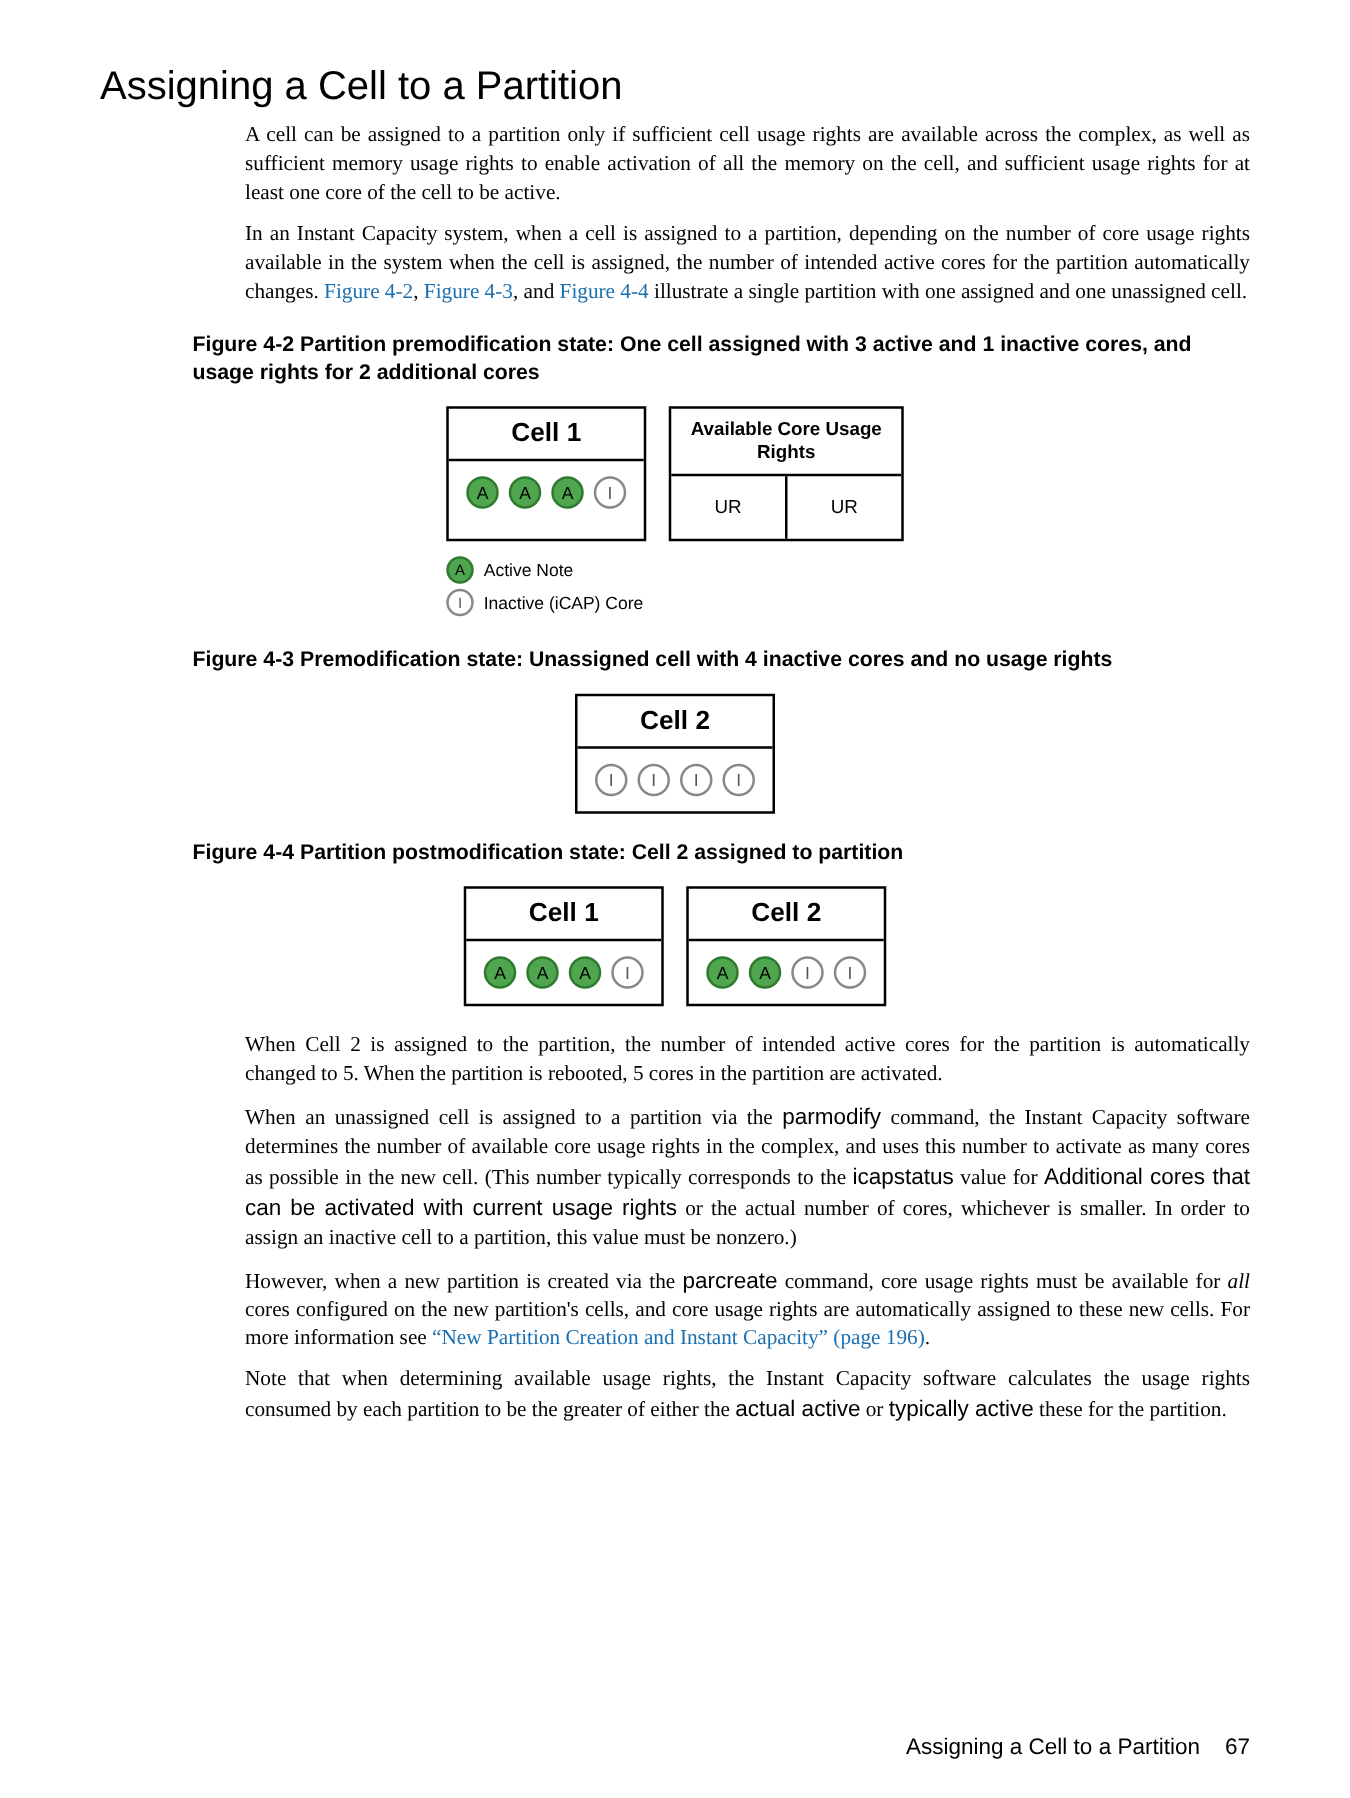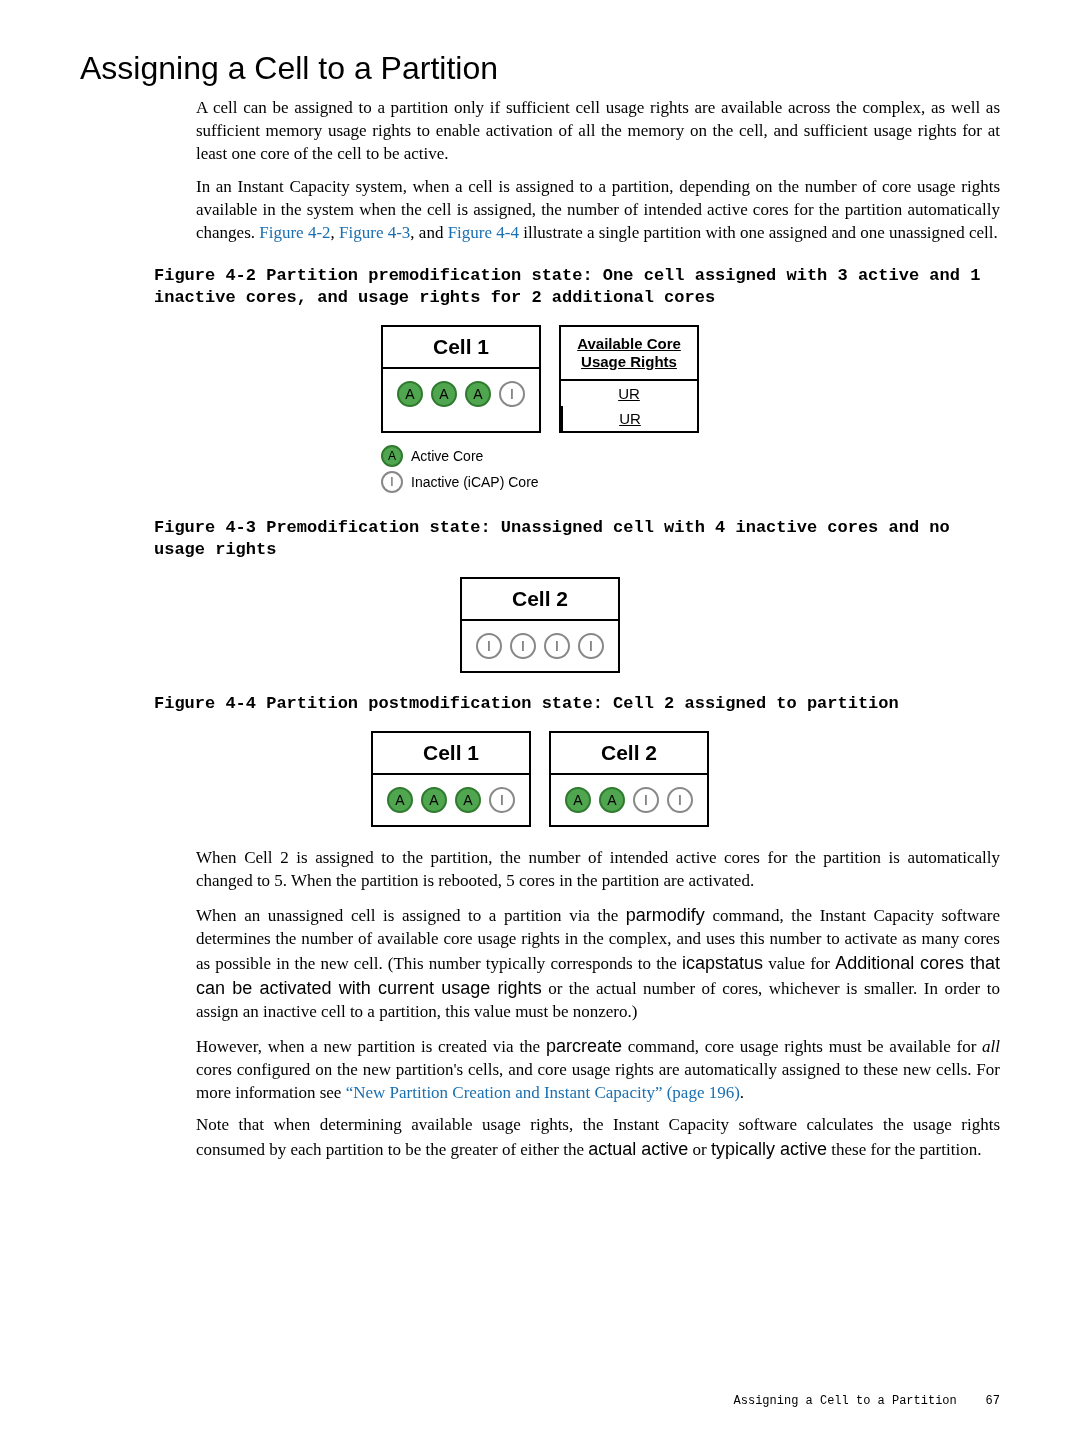--- a/index.html
+++ b/index.html
@@ -22,21 +22,21 @@
     font-size: 17px;
     line-height: 1.35;
     margin-left: 116px;
     margin-bottom: 10px;
     text-align: justify;
   }
   .body-text .mono { font-family: Liberation Sans, sans-serif; font-size: 18px; }
   .body-text .italic { font-style: italic; }
   .link { color: #1a6fb0; }
   .figure-caption {
-    font-family: Liberation Mono, monospace;
+    font-family: Liberation Sans, sans-serif;
     font-weight: 700;
     font-size: 17px;
     margin-left: 74px;
     margin-top: 20px;
     margin-bottom: 16px;
     line-height: 1.3;
   }
   .figure-block { text-align: center; margin-bottom: 10px; }
   .figure-inner { display: inline-block; text-align: left; }
   .cell-row { display: flex; gap: 18px; align-items: stretch; }
@@ -60,51 +60,50 @@
   }
   .core {
     width: 26px; height: 26px; border-radius: 50%;
     display: flex; align-items: center; justify-content: center;
     font-family: Arial, sans-serif; font-size: 14px;
   }
   .core.active { background: #4fa64f; border: 2px solid #2f7a2f; color: #000; }
   .core.inactive { background: #fff; border: 2px solid #888; color: #555; }
   .rights-box {
     border: 2.5px solid #000;
-    width: 140px;
-    text-decoration: underline;
+    width: 188px;
   }
   .rights-header {
     height: 54px;
     display: flex; align-items: center; justify-content: center;
     text-align: center;
     font-family: Arial, sans-serif; font-weight: 700; font-size: 15px;
     border-bottom: 2px solid #000;
     line-height: 1.2;
   }
-  .rights-row { display: flex; height: 50px; flex-direction: column; }
+  .rights-row { display: flex; height: 50px; }
   .rights-cell {
     flex: 1;
     display: flex; align-items: center; justify-content: center;
     font-family: Arial, sans-serif; font-size: 15px;
   }
   .rights-cell + .rights-cell { border-left: 2px solid #000; }
   .legend {
     margin-top: 12px;
     font-family: Arial, sans-serif;
     font-size: 14px;
   }
   .legend-row { display: flex; align-items: center; gap: 8px; margin-bottom: 4px; }
   .legend-row .core { width: 22px; height: 22px; font-size: 12px; }
   .footer {
     position: absolute;
     bottom: 30px;
     right: 80px;
-    font-size: 12px;
-    font-family: Liberation Mono, monospace;
+    font-size: 18px;
+    font-family: Liberation Sans, sans-serif;
   }
 </style>
 </head>
 <body>
 
 <h1 class="page-title">Assigning a Cell to a Partition</h1>
 
 <p class="body-text">A cell can be assigned to a partition only if sufficient cell usage rights are available across the complex, as well as sufficient memory usage rights to enable activation of all the memory on the cell, and sufficient usage rights for at least one core of the cell to be active.</p>
 
 <p class="body-text">
@@ -129,21 +128,21 @@
         <div class="rights-header">Available Core Usage Rights</div>
         <div class="rights-row">
           <div class="rights-cell">UR</div>
           <div class="rights-cell">UR</div>
         </div>
       </div>
     </div>
     <div class="legend">
       <div class="legend-row">
         <div class="core active">A</div>
-        <span>Active Core</span>
+        <span>Active Note</span>
       </div>
       <div class="legend-row">
         <div class="core inactive">I</div>
         <span>Inactive (iCAP) Core</span>
       </div>
     </div>
   </div>
 </div>
 
 <div class="figure-caption">Figure 4-3 Premodification state: Unassigned cell with 4 inactive cores and no usage rights</div>

